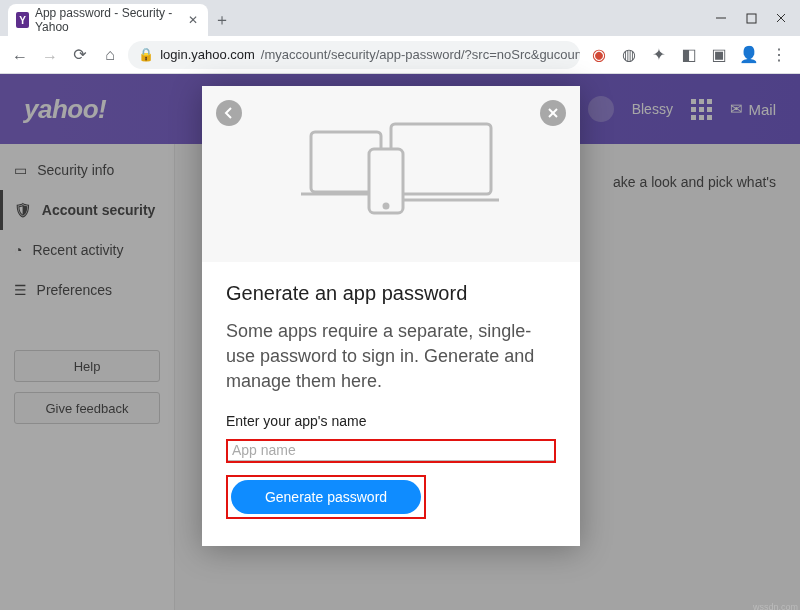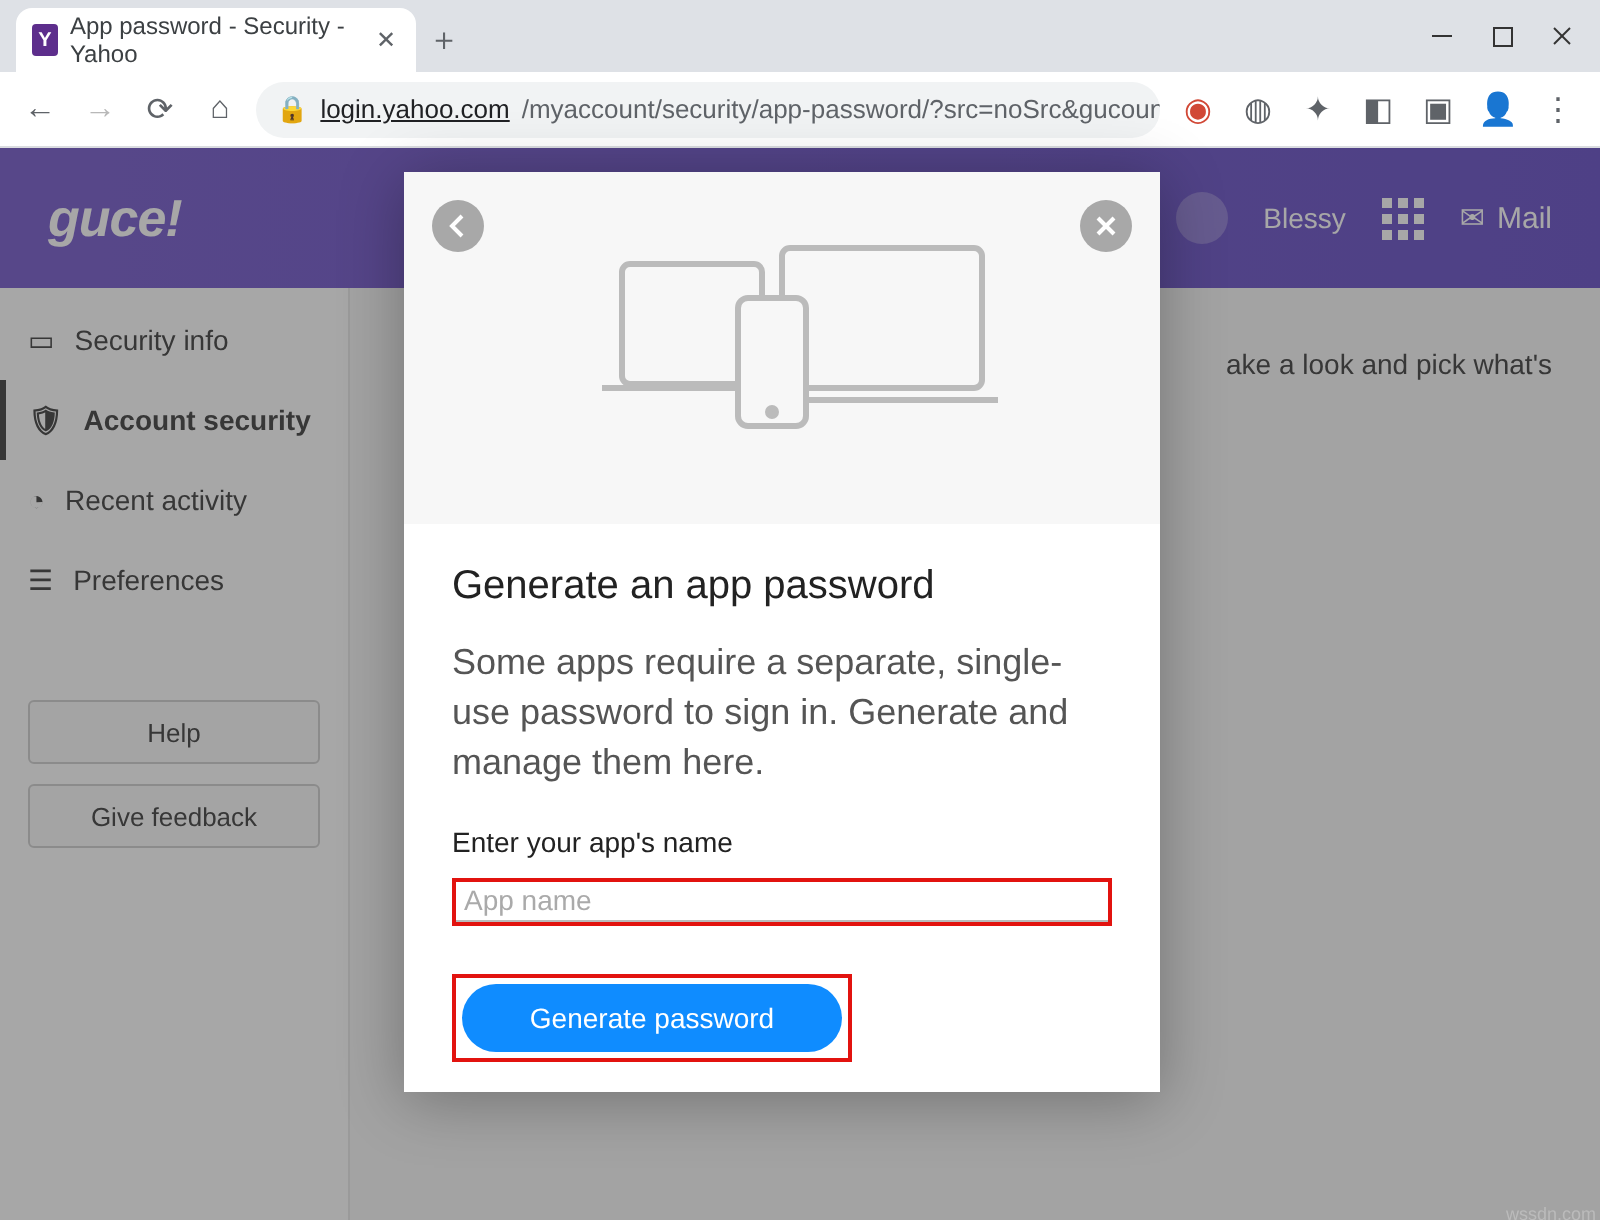--- a/index.html
+++ b/index.html
@@ -13,21 +13,21 @@
 .newtab { width: 28px; height: 28px; display:flex; align-items:center; justify-content:center; color:#5f6368; margin-bottom:2px; }
 .win-controls { position:absolute; right:4px; top:0; height:36px; display:flex; align-items:center; gap:0; }
 .win-controls div { width: 30px; height:30px; display:flex; align-items:center; justify-content:center; color:#111;}
 .win-controls svg { stroke:#333; }
 
 
 .addrbar { height: 38px; background: #fff; border-bottom:1px solid #dadce0; display:flex; align-items:center; padding:0 8px; gap:6px; }
 .nav-ico { width:24px; height:24px; display:flex; align-items:center; justify-content:center; color:#5f6368; }
 .nav-ico.disabled { color:#b8b8b8; }
 .omnibox { flex:1; height:28px; background:#f1f3f4; border-radius:14px; display:flex; align-items:center; padding:0 10px; gap:6px; font-size:13px; color:#5f6368; overflow:hidden; white-space:nowrap;}
-.omnibox .domain { color:#202124;text-decoration:underline; }
+.omnibox .domain { color:#202124; }
 .ext-icons { display:flex; align-items:center; gap:12px; padding:0 4px; }
 .ext-ico { width:18px; height:18px; display:flex; align-items:center; justify-content:center; color:#5f6368; }
 
 
 .page { position:relative; height: 536px; }
 
 .yahoo-header { height:70px; background: linear-gradient(90deg,#6e51c9,#5e44c3); display:flex; align-items:center; padding:0 24px; color:#fff; }
 .yahoo-logo { font-size:26px; font-weight:700; font-style:italic; letter-spacing:-0.5px;}
 .yh-right { margin-left:auto; display:flex; align-items:center; gap:18px; }
 .avatar { width:26px; height:26px; border-radius:50%; background:rgba(255,255,255,0.25); }
@@ -119,21 +119,21 @@
     <div class="ext-ico">◧</div>
     <div class="ext-ico">▣</div>
     <div class="ext-ico">👤</div>
     <div class="ext-ico">⋮</div>
   </div>
 </div>
 
 <div class="page">
 
   <div class="yahoo-header">
-    <div class="yahoo-logo">guce!</div>
+    <div class="yahoo-logo">yahoo!</div>
     <div class="yh-right">
       <div class="avatar"></div>
       <div class="user-name">Blessy</div>
       <div class="apps-grid">
           <span></span>
           <span></span>
           <span></span>
           <span></span>
           <span></span>
           <span></span>
@@ -202,20 +202,20 @@
         <circle cx="105" cy="92" r="2" fill="#bbb"></circle>
       </svg>
     </div>
     <div class="modal-body">
       <h3>Generate an app password</h3>
       <div class="desc">Some apps require a separate, single-use password to sign in. Generate and manage them here.</div>
       <div class="label">Enter your app's name</div>
       <div class="redbox">
         <input class="app-input" placeholder="App name" style="">
       </div>
-      <div class="redbox" style="display:inline-block; margin-top:24px;">
+      <div class="redbox" style="display:inline-block; margin-top:12px;">
         <button class="gen-btn">Generate password</button>
       </div>
     </div>
   </div>
 
   <div class="wmk">wssdn.com</div>
 </div>
 
 </body></html>

